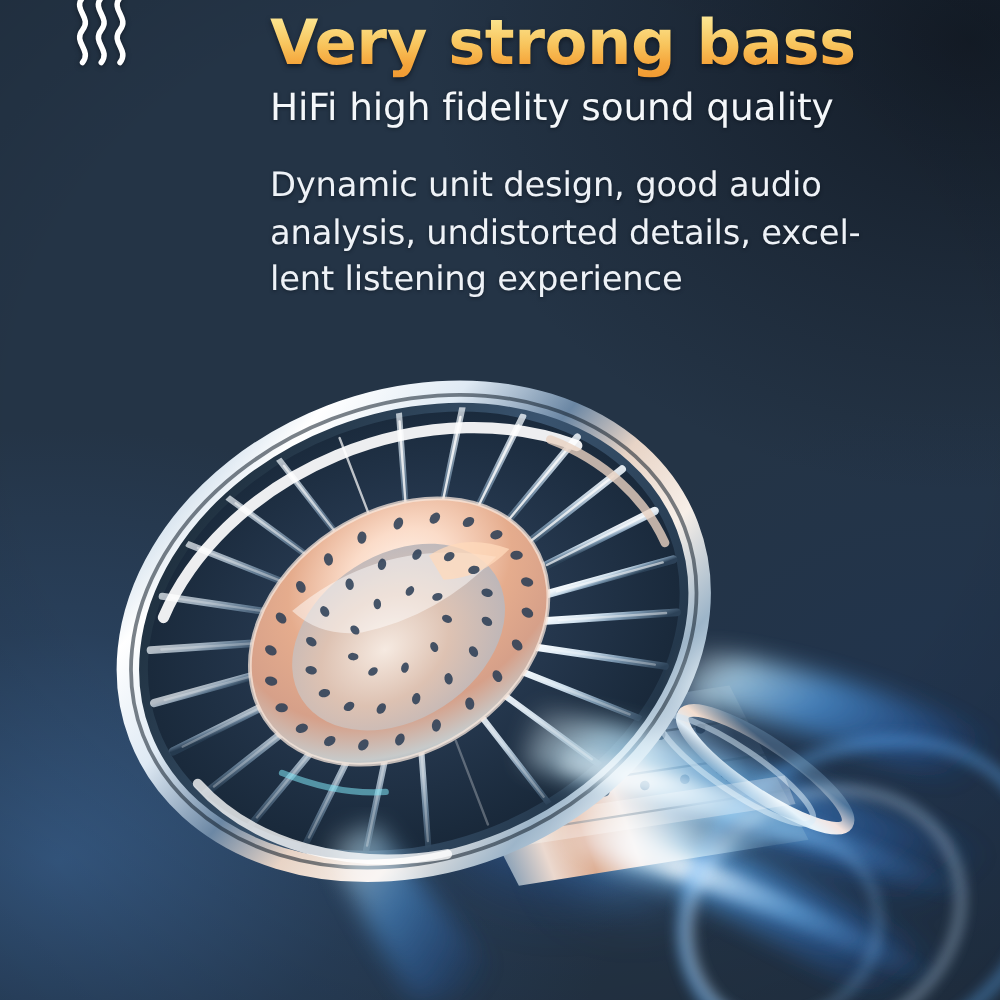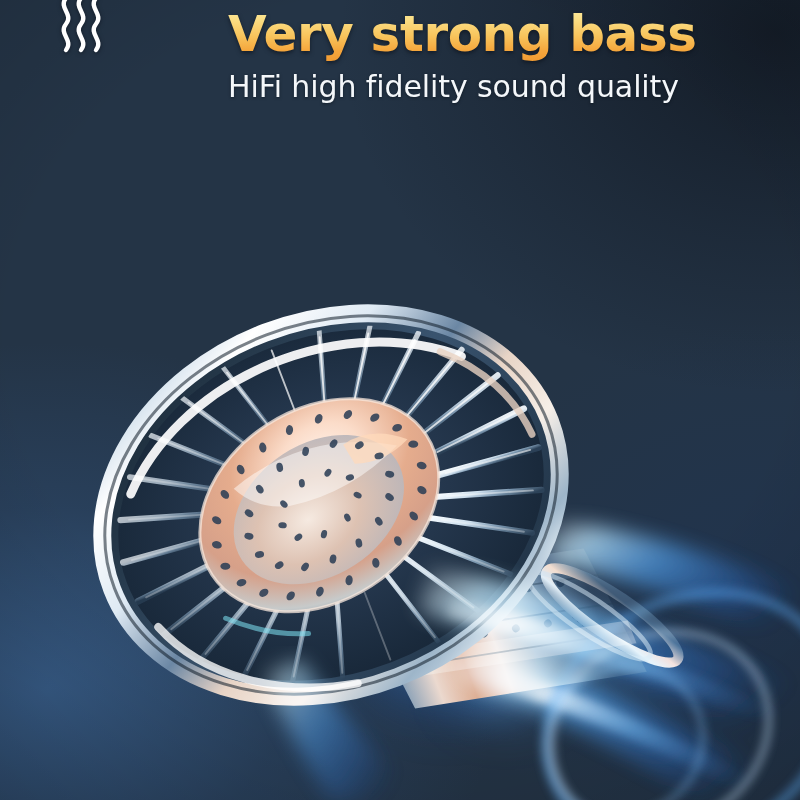--- a/index.html
+++ b/index.html
@@ -38,21 +38,21 @@
     background: radial-gradient(62% 48% at 96% 74%, rgba(30,52,84,.55) 0%, rgba(26,40,60,0) 70%);
   }
   .bg-vignette {
     position: absolute; inset: 0;
     background: radial-gradient(115% 100% at 50% 42%, rgba(0,0,0,0) 42%, rgba(0,0,0,.32) 100%);
   }
 
   
   .copy {
     position: absolute;
-    left: 228px;
+    left: 216px;
     top: 0;
     width: 566px;
     z-index: 40;
   }
   .headline {
     margin: 0;
     padding-top: 6px;
     font-size: 50px;
     font-weight: 700;
     letter-spacing: -0.4px;
@@ -497,15 +497,18 @@
     <g fill="none" stroke="#ffffff" stroke-width="4.4" stroke-linecap="round">
       <path d="M 16 2 C 8 12 24 18 16 28 C 8 38 24 44 16 54"></path>
       <path d="M 31 2 C 23 12 39 18 31 28 C 23 38 39 44 31 54"></path>
       <path d="M 46 2 C 38 12 54 18 46 28 C 38 38 54 44 46 54"></path>
     </g>
   </svg>
 
   <div class="copy">
     <h1 class="headline">Very strong bass</h1>
     <h2 class="subhead">HiFi high fidelity sound quality</h2>
+    <p class="body-copy">Dynamic unit design, good audio
+analysis, undistorted details, excel-
+lent listening experience</p>
   </div>
 
 </div>
 
 </body></html>

